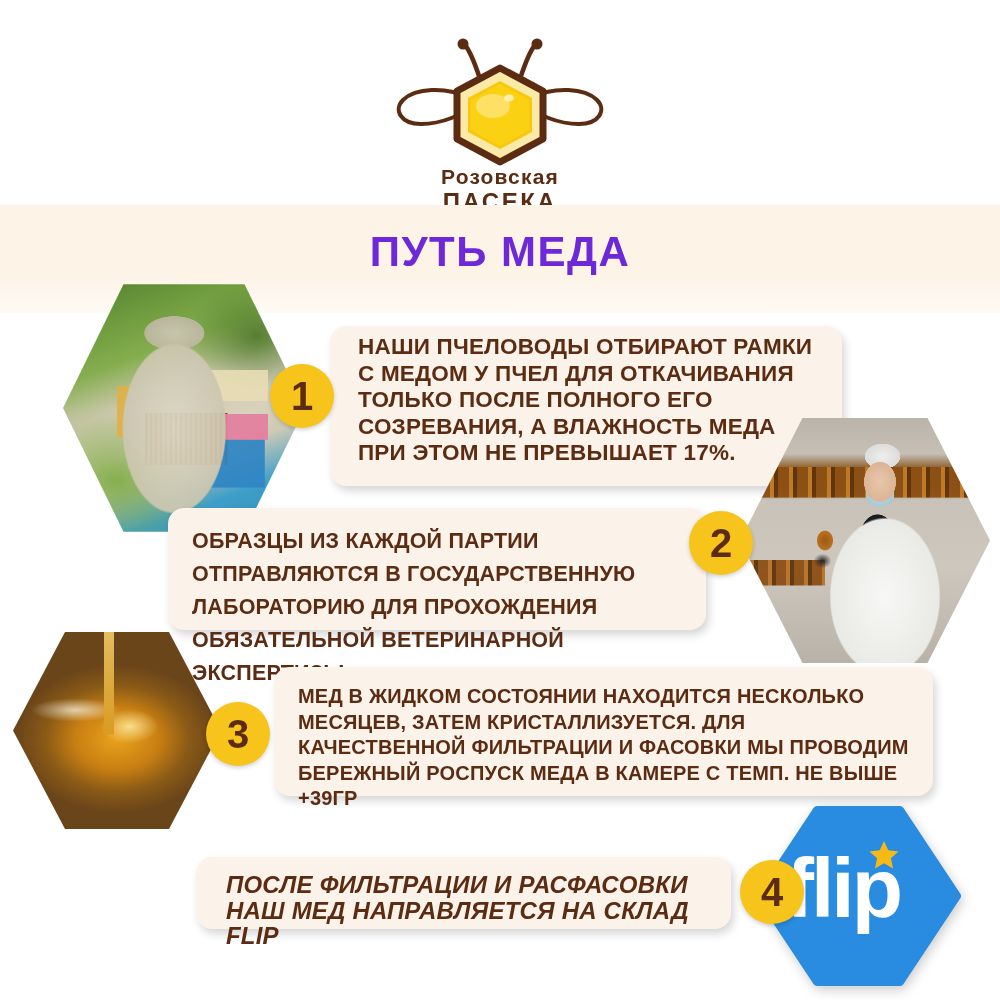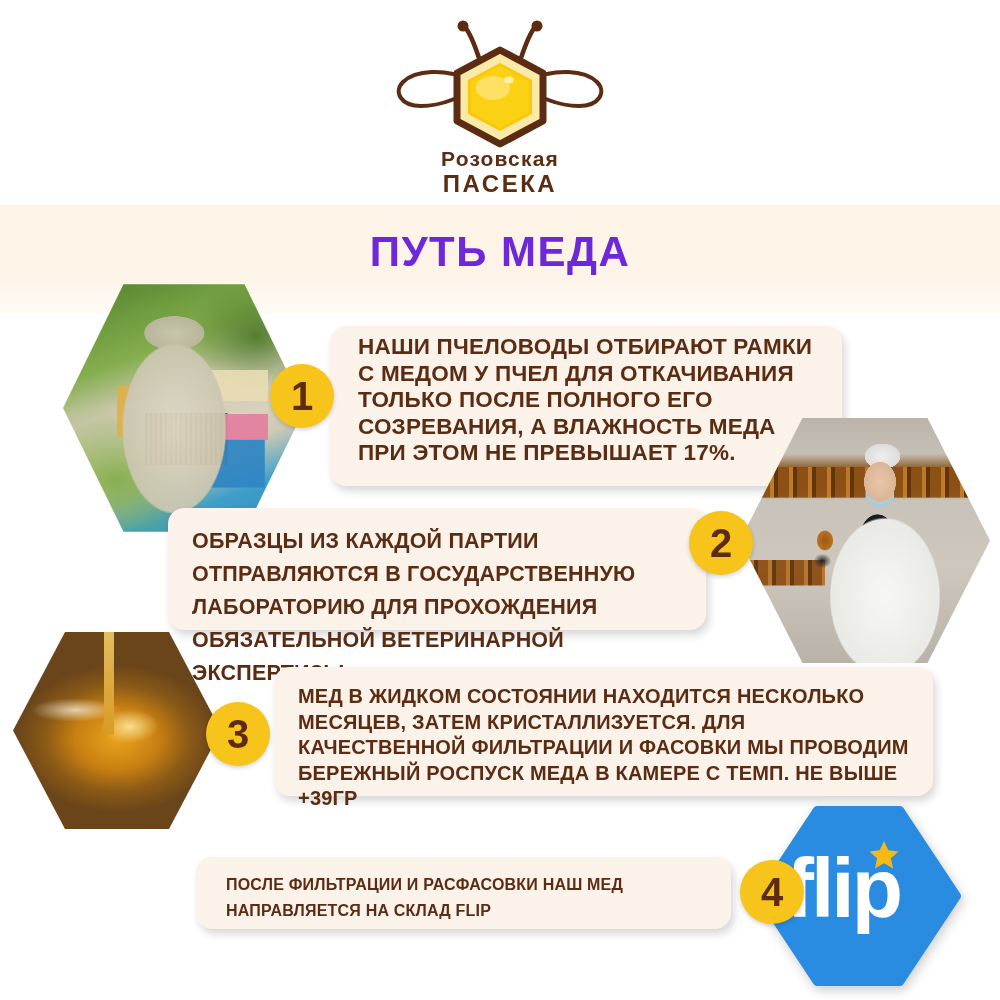--- a/index.html
+++ b/index.html
@@ -7,21 +7,21 @@
     width:1000px;height:1000px;
     background:#ffffff;
     font-family:"Liberation Sans", sans-serif;
     overflow:hidden;
     position:relative;
   }
   #stage{position:relative;width:1000px;height:1000px;background:#fff;overflow:hidden;}
 
   
   .logo-wrap{position:absolute;left:0;top:18px;width:1000px;height:180px;}
-  .logo-inner{position:relative;width:250px;height:180px;margin:0 auto;}
+  .logo-inner{position:relative;width:250px;height:180px;margin:18px auto;}
   .logo-svg{position:absolute;left:0;top:0;}
 
   
   .band{
     position:absolute;left:0;top:205px;width:1000px;height:108px;
     background:linear-gradient(#fdf4e7,#fdf3e6 60%,#fefaf4 100%);
   }
   .page-title{
     position:absolute;left:0;top:228px;width:1000px;text-align:center;
     font-size:42px;font-weight:bold;letter-spacing:1.5px;
@@ -221,21 +221,21 @@
     <div class="ph ph-honey"></div>
   </div>
 
   <div class="panel" style="left:274px;top:667px;width:659px;height:129px;padding:17px 24px 0 24px;">
     <p style="font-size:20px;line-height:25.5px;">МЕД В ЖИДКОМ СОСТОЯНИИ НАХОДИТСЯ НЕСКОЛЬКО МЕСЯЦЕВ, ЗАТЕМ КРИСТАЛЛИЗУЕТСЯ. ДЛЯ КАЧЕСТВЕННОЙ ФИЛЬТРАЦИИ И ФАСОВКИ МЫ ПРОВОДИМ БЕРЕЖНЫЙ РОСПУСК МЕДА В КАМЕРЕ С ТЕМП. НЕ ВЫШЕ +39ГР</p>
   </div>
 
   <div class="badge" style="left:206px;top:702px;">3</div>
 
   <div class="panel" style="left:196px;top:857px;width:535px;height:72px;padding:15px 24px 0 30px;">
-    <p style="font-size:16px;line-height:25.5px;">ПОСЛЕ ФИЛЬТРАЦИИ И РАСФАСОВКИ НАШ МЕД НАПРАВЛЯЕТСЯ НА СКЛАД FLIP</p>
+    <p style="font-size:24px;line-height:25.5px;font-style:italic;">ПОСЛЕ ФИЛЬТРАЦИИ И РАСФАСОВКИ НАШ МЕД НАПРАВЛЯЕТСЯ НА СКЛАД FLIP</p>
   </div>
 
   <svg class="flip-hex" viewBox="0 0 205 180">
     <path d="M61 4 L144 4 L201 90 L144 176 L61 176 L4 90 Z" fill="#2a8ce0" stroke="#2a8ce0" stroke-width="8" stroke-linejoin="round"></path>
   </svg>
   <div class="flip-word">flip</div>
   <svg style="position:absolute;left:866px;top:838px;width:36px;height:36px;" viewBox="0 0 36 36">
     <path d="M18 3 L22.3 12.3 L32.5 13.4 L24.9 20.3 L27 30.4 L18 25.2 L9 30.4 L11.1 20.3 L3.5 13.4 L13.7 12.3 Z" fill="#f6b916"></path>
   </svg>
 

